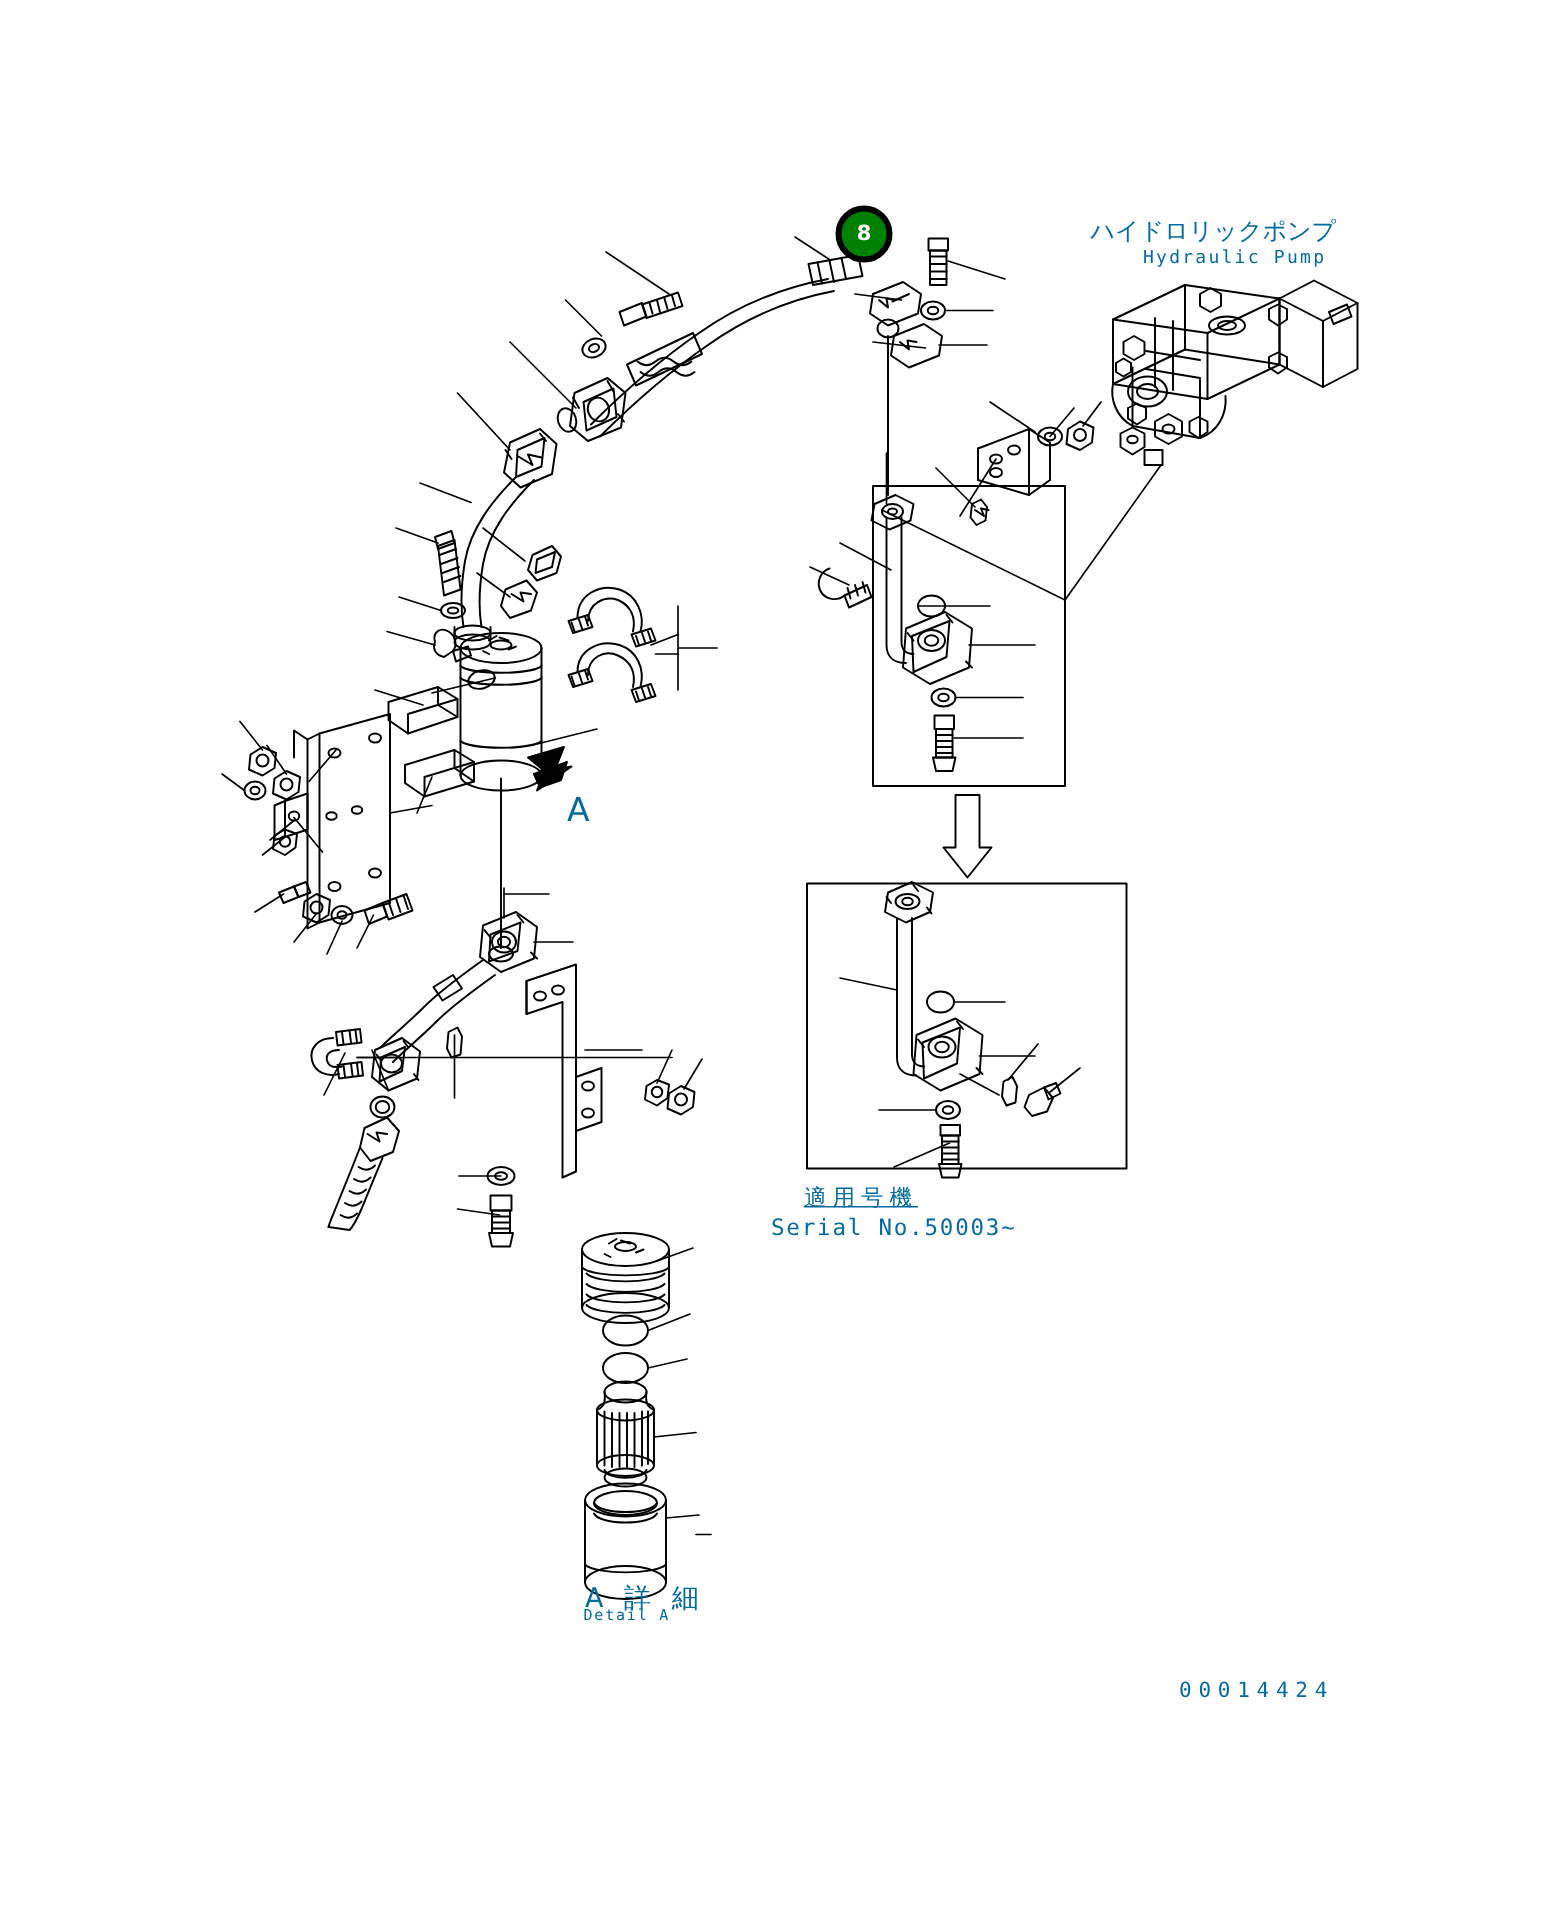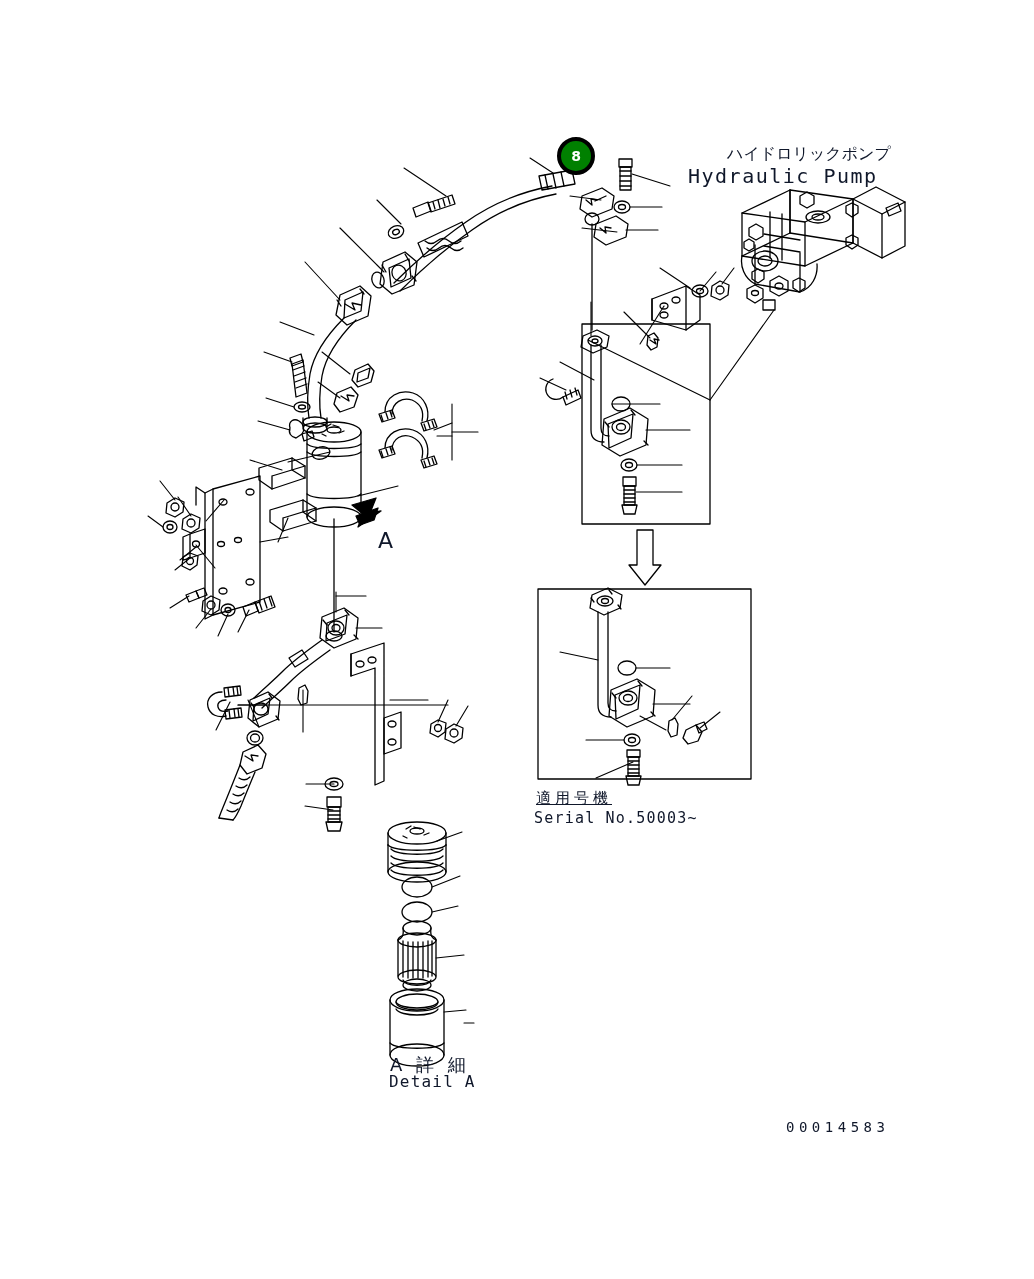--- a/index.html
+++ b/index.html
@@ -21,62 +21,62 @@
   #sheet svg.layer {
     position: absolute;
     left: 0;
     top: 0;
     width: 1034px;
     height: 1279px;
   }
   .txt {
     position: absolute;
     white-space: pre;
-    color: #0f172a;
+    color: #0369a1;
     font-family: "DejaVu Sans Mono", monospace;
   }
   .jp {
     font-family: "DejaVu Sans", sans-serif;
     letter-spacing: 1px;
   }
   .lbl-pump-jp {
     left: 727px;
     top: 144px;
     font-size: 16px;
     letter-spacing: 0px;
   }
   .lbl-pump-en {
-    left: 688px;
+    left: 762px;
     top: 164px;
-    font-size: 20px;
+    font-size: 12px;
     letter-spacing: 1.5px;
   }
   .lbl-serial-jp {
     left: 536px;
     top: 789px;
     font-size: 15px;
     letter-spacing: 4px;
     text-decoration: underline;
   }
   .lbl-serial-en {
-    left: 534px;
+    left: 514px;
     top: 809px;
     font-size: 15px;
     letter-spacing: 1.2px;
   }
   .lbl-detail-jp {
     left: 390px;
     top: 1053px;
     font-size: 18px;
     letter-spacing: 4px;
   }
   .lbl-detail-en {
     left: 389px;
     top: 1072px;
-    font-size: 16px;
+    font-size: 10px;
     letter-spacing: 1.2px;
   }
   .lbl-drawing-no {
     left: 786px;
     top: 1119px;
     font-size: 14px;
     letter-spacing: 4.5px;
   }
   .lbl-section-a {
     left: 378px;
@@ -597,15 +597,15 @@
   <div class="txt lbl-pump-en">Hydraulic Pump</div>
 
   <div class="txt jp lbl-serial-jp">適用号機</div>
   <div class="txt lbl-serial-en">Serial No.50003~</div>
 
   <div class="txt jp lbl-detail-jp">A 詳 細</div>
   <div class="txt lbl-detail-en">Detail A</div>
 
   <div class="txt lbl-section-a">A</div>
 
-  <div class="txt lbl-drawing-no">00014583</div>
+  <div class="txt lbl-drawing-no">00014424</div>
 
 </div>
 
 </body></html>

